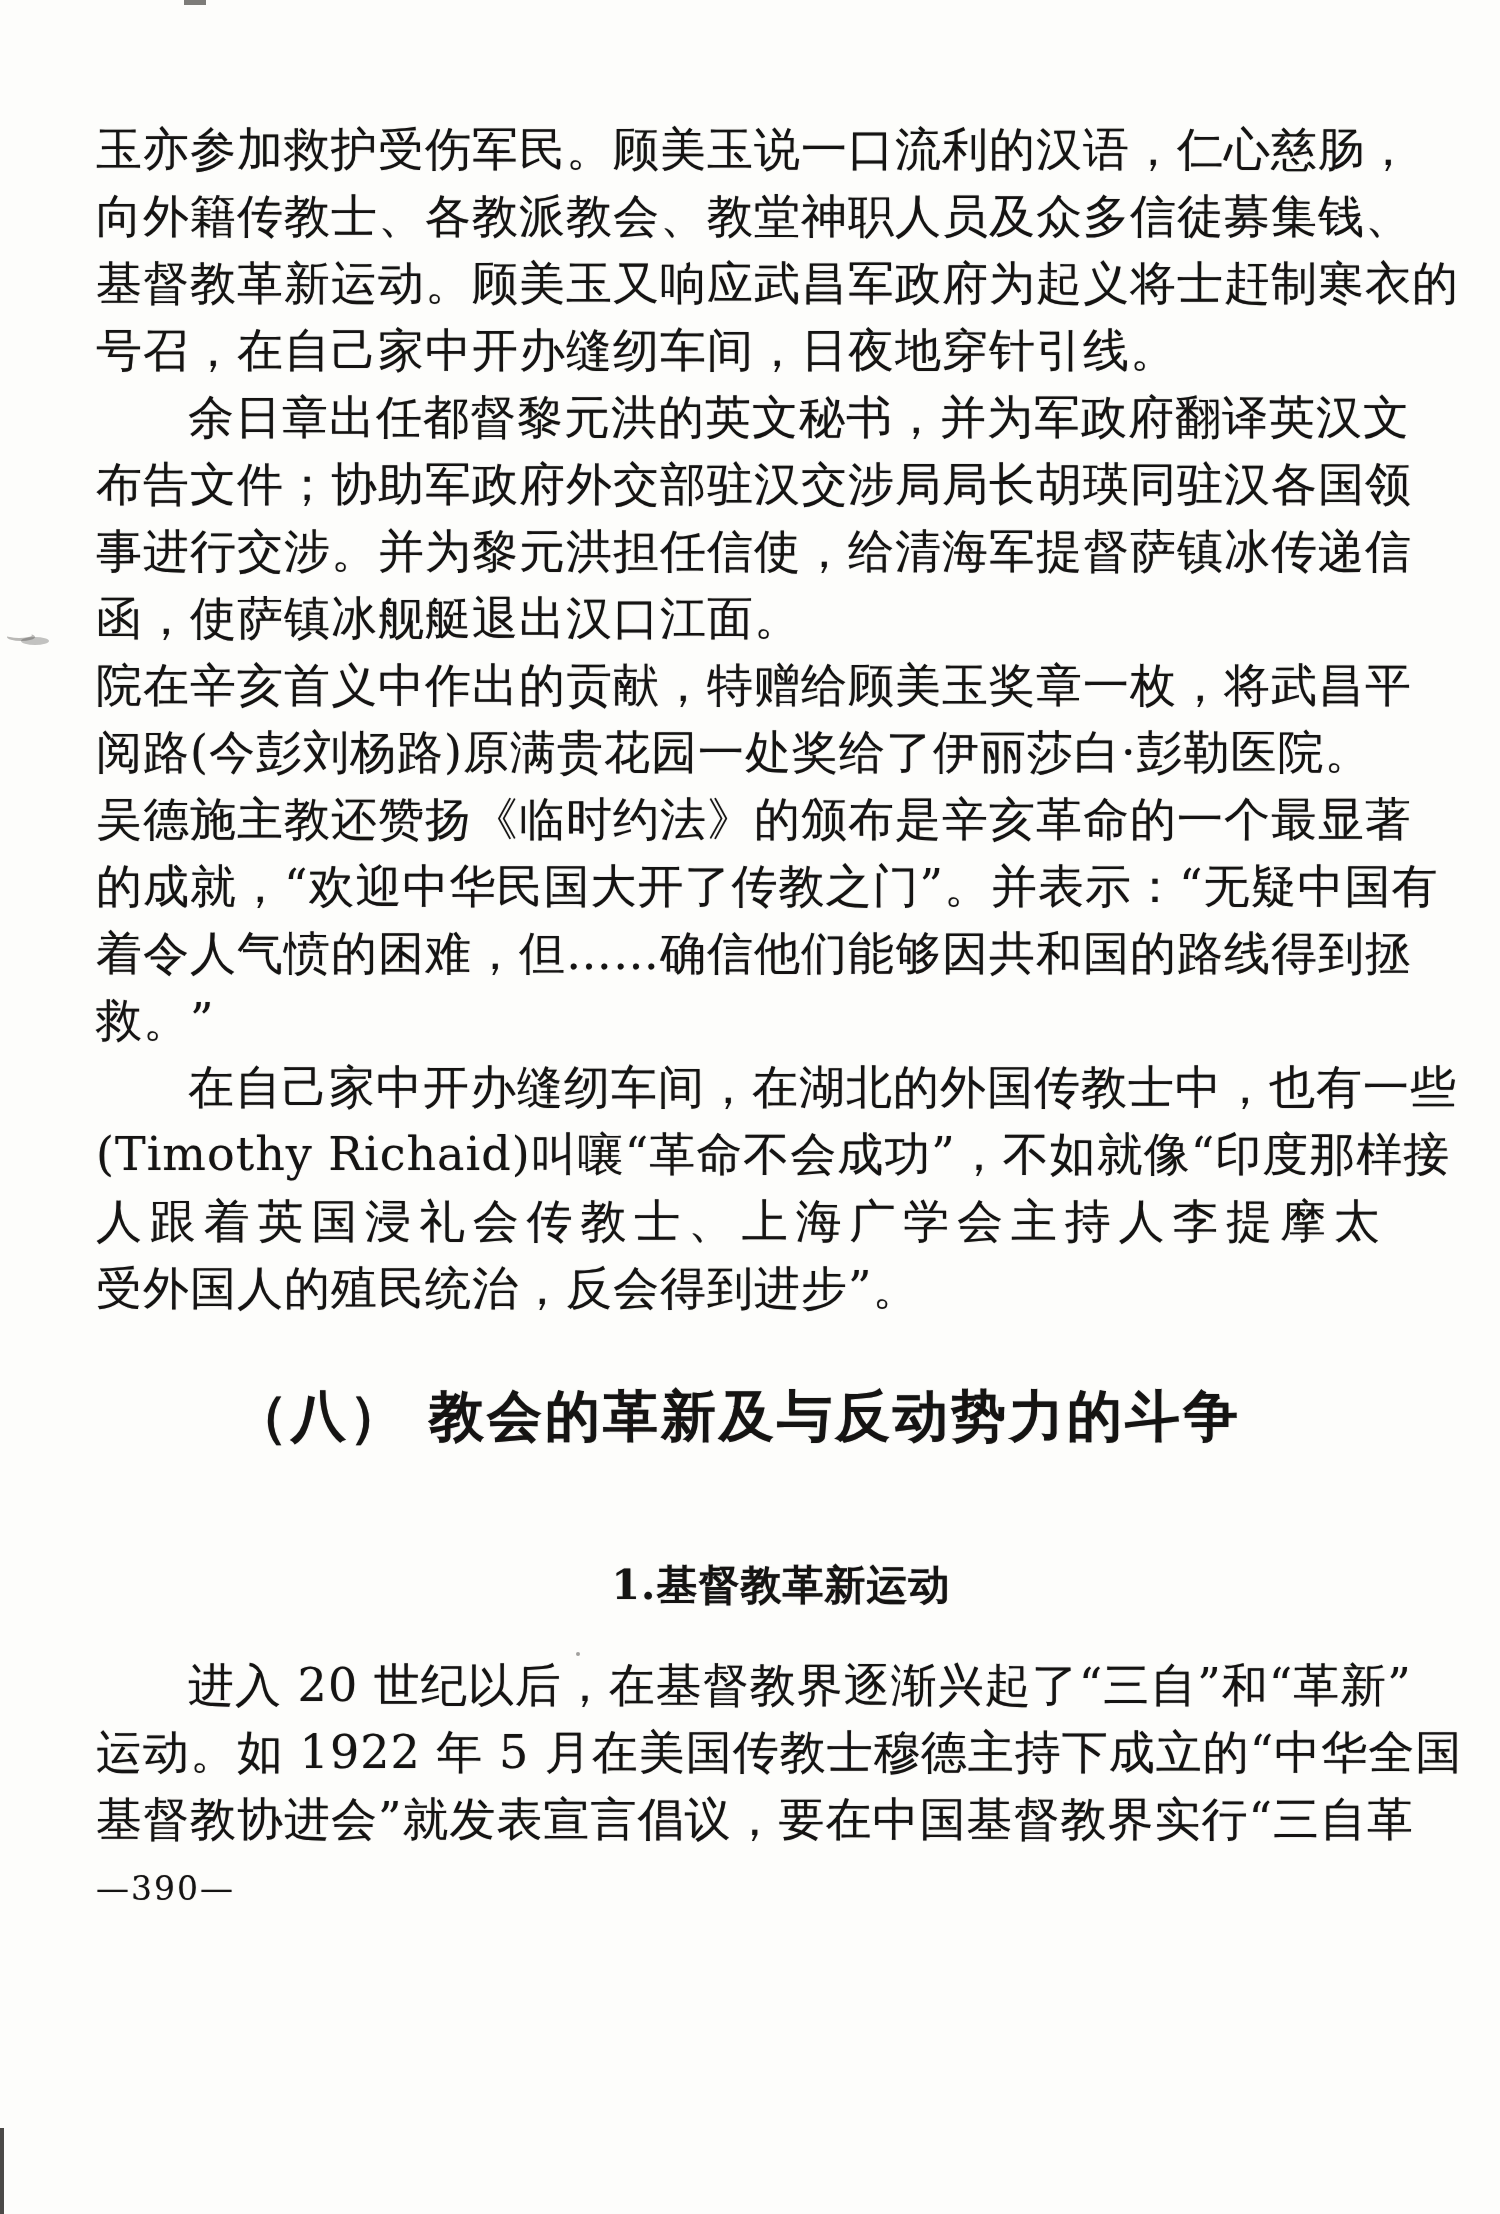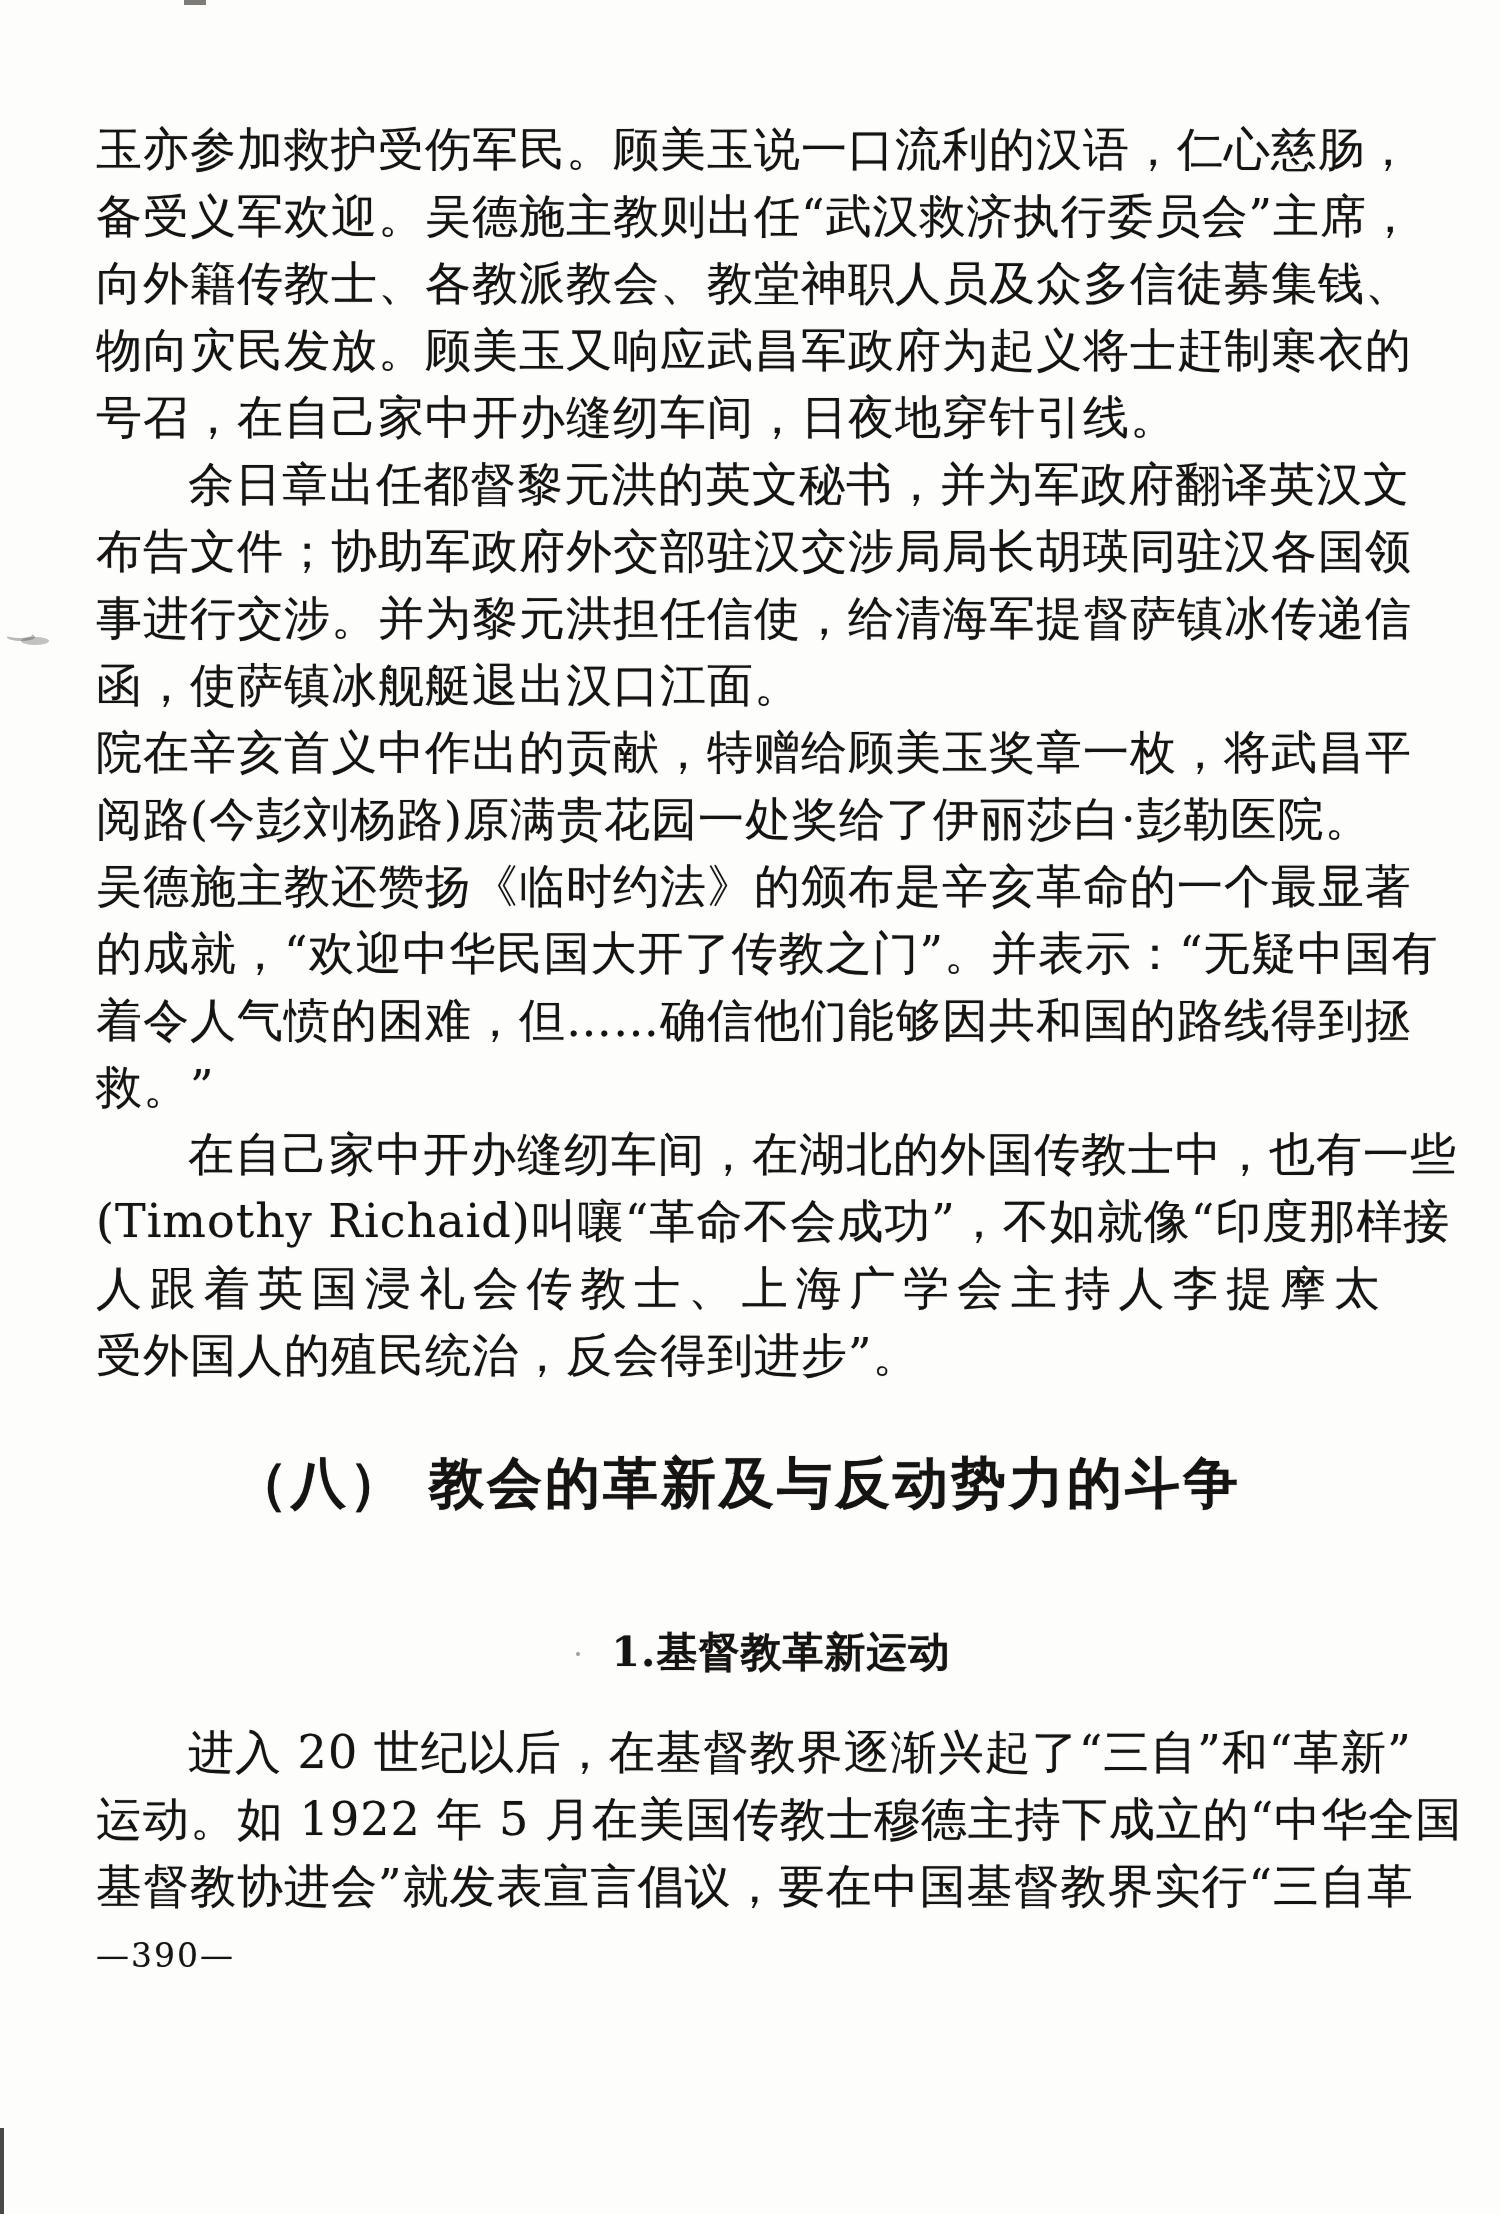--- a/index.html
+++ b/index.html
@@ -102,23 +102,22 @@
 <div class="page">
 
   <div class="edge-top-mark"></div>
   <div class="speck-margin"></div>
   <div class="speck-heading"></div>
   <div class="edge-bottom-left"></div>
 
   <div class="content">
 
     <div class="line">玉亦参加救护受伤军民。顾美玉说一口流利的汉语，仁心慈肠，</div>
-    <div class="line">备受义军欢迎。吴德施主教则出任“武汉救济执行委员会”主席，</div>
     <div class="line">向外籍传教士、各教派教会、教堂神职人员及众多信徒募集钱、</div>
-    <div class="line">物向灾民发放。顾美玉又响应武昌军政府为起义将士赶制寒衣的</div>
+    <div class="line">基督教革新运动。顾美玉又响应武昌军政府为起义将士赶制寒衣的</div>
     <div class="line">号召，在自己家中开办缝纫车间，日夜地穿针引线。</div>
 
     <div class="line indent">余日章出任都督黎元洪的英文秘书，并为军政府翻译英汉文</div>
     <div class="line">布告文件；协助军政府外交部驻汉交涉局局长胡瑛同驻汉各国领</div>
     <div class="line">事进行交涉。并为黎元洪担任信使，给清海军提督萨镇冰传递信</div>
     <div class="line">函，使萨镇冰舰艇退出汉口江面。</div>
 
     <div class="line">院在辛亥首义中作出的贡献，特赠给顾美玉奖章一枚，将武昌平</div>
     <div class="line">阅路(今彭刘杨路)原满贵花园一处奖给了伊丽莎白·彭勒医院。</div>
     <div class="line">吴德施主教还赞扬《临时约法》的颁布是辛亥革命的一个最显著</div>

